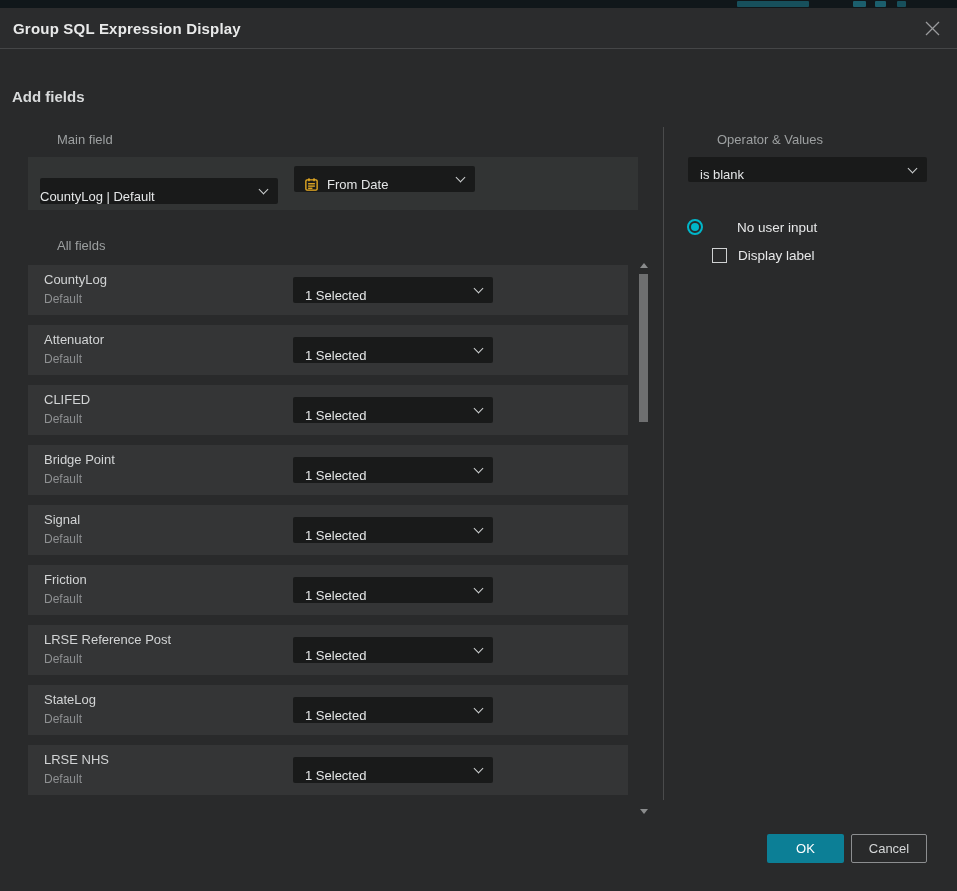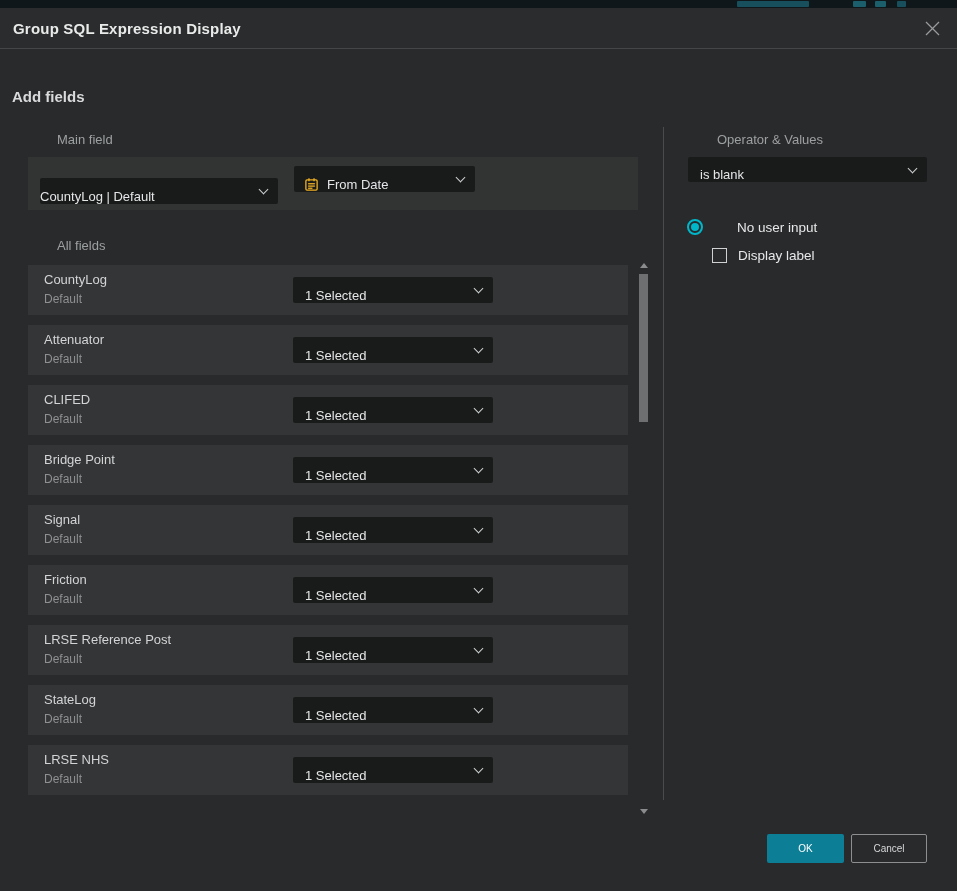--- a/index.html
+++ b/index.html
@@ -50,21 +50,21 @@
   .op-dd .dd-text { margin-left:12px; }
   .radio-row { position:absolute; left:687px; top:211px; display:flex; align-items:center; cursor:pointer;gap:24px; }
   .radio-outer { width:16px; height:16px; border-radius:50%; border:2px solid var(--accent-teal,#00b6c9); display:flex; align-items:center; justify-content:center; }
   .radio-dot { width:8px; height:8px; border-radius:50%; background:var(--accent-teal,#00b6c9); }
   .radio-label { margin-left:10px; font-size:13.5px; color:#e7e8e9; }
   .check-row { position:absolute; left:712px; top:240px; display:flex; align-items:center; cursor:pointer; }
   .checkbox { width:15px; height:15px; border:1.5px solid #cfd1d2; background:transparent; }
   .check-label { margin-left:11px; font-size:13.5px; color:#e7e8e9; }
 
   
-  .btn { position:absolute; top:826px; height:29px; font-size:10px; border-radius:2px; display:flex; align-items:center; justify-content:center; cursor:pointer; }
+  .btn { position:absolute; top:826px; height:29px; font-size:13px; border-radius:2px; display:flex; align-items:center; justify-content:center; cursor:pointer; }
   .btn-ok { left:767px; width:77px; background:var(--ok-button-bg,#0c7f96); color:#ffffff; }
   .btn-cancel { left:851px; width:76px; background:transparent; border:1px solid #8c8e90; color:#d5d7d8; }
 </style>
 </head>
 <body>
 
 <div class="screen">
 
   <div class="backdrop-strip">
     <div class="frag" style="left:737px; width:72px; background:#17505c;"></div>

